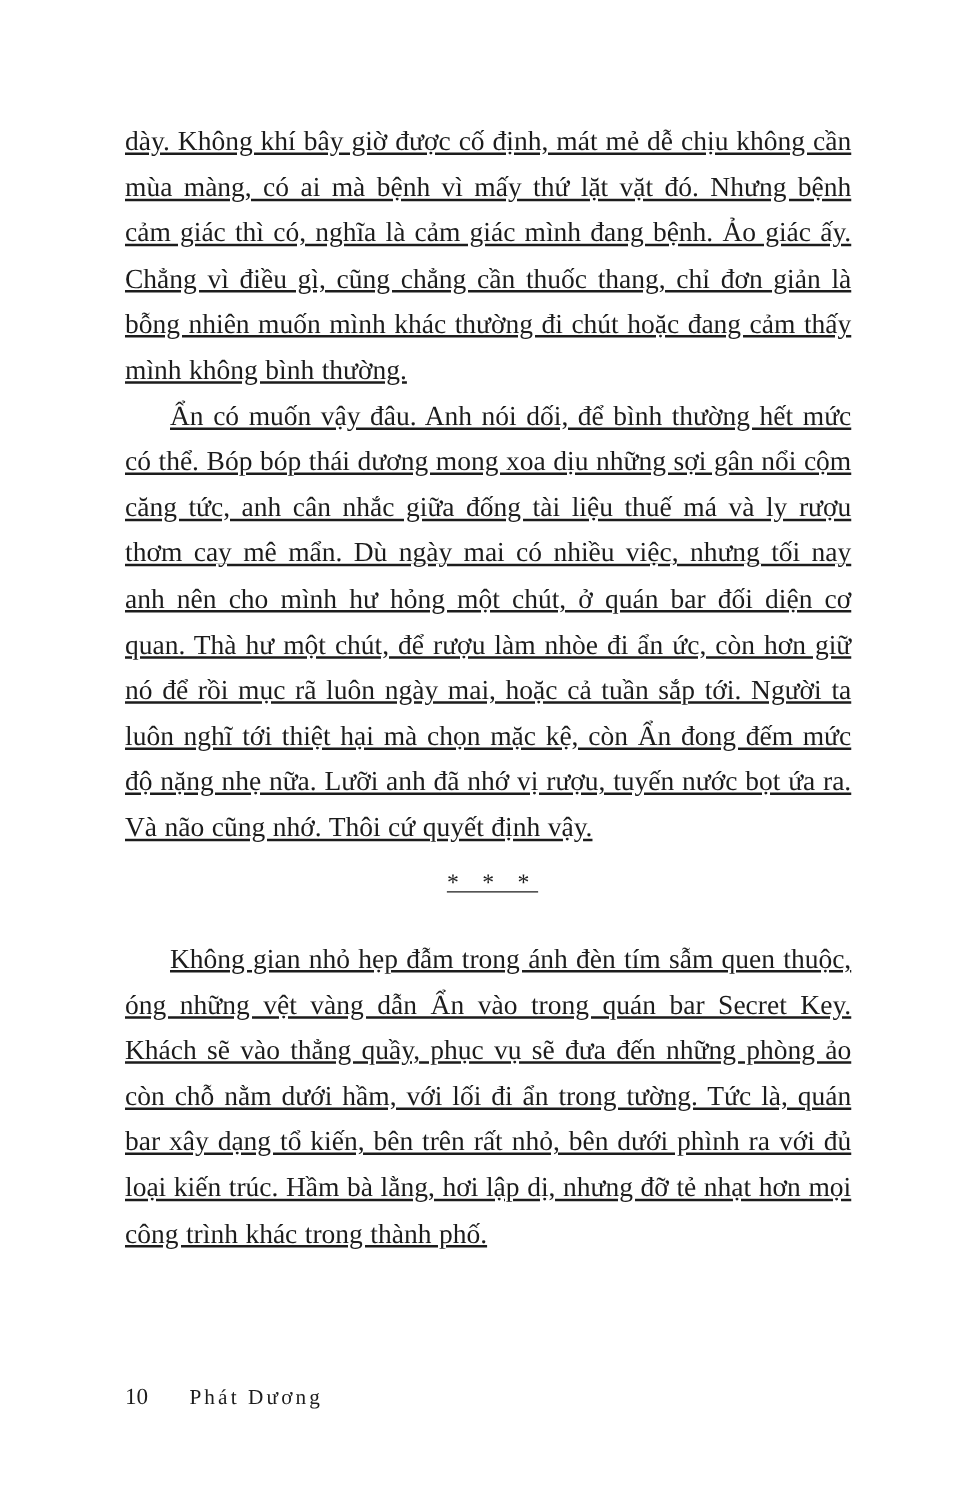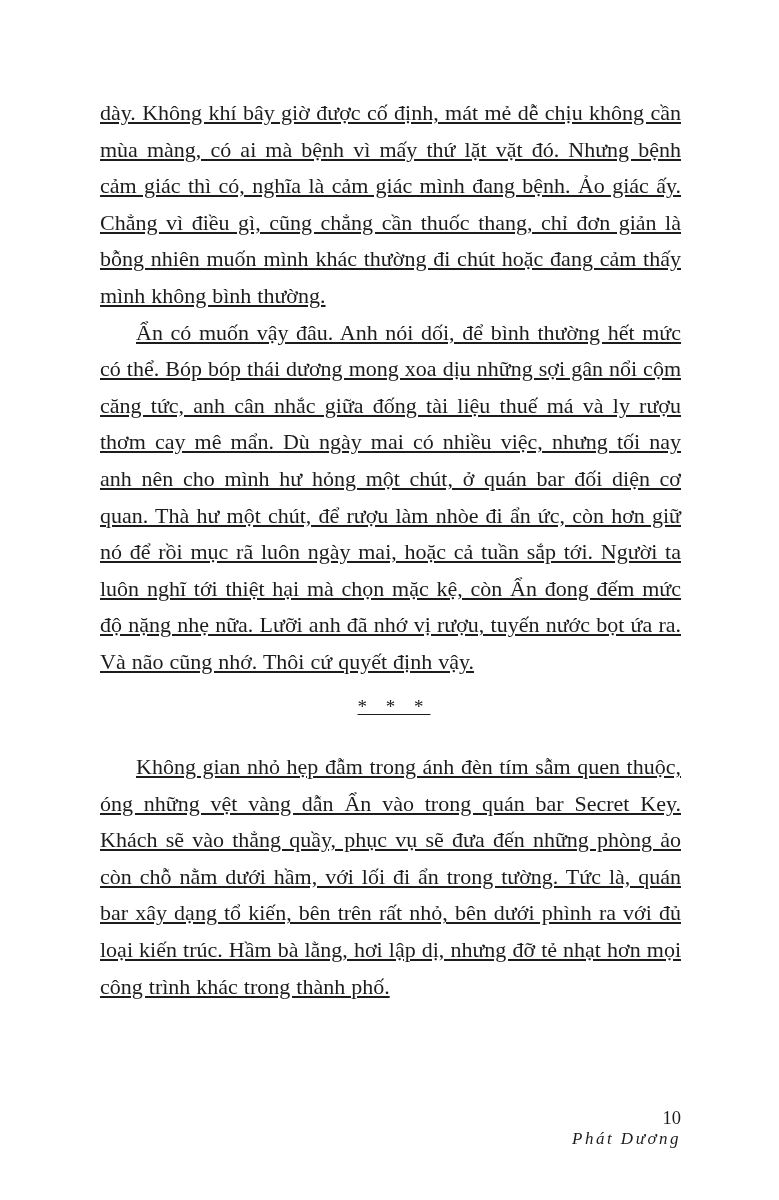--- a/index.html
+++ b/index.html
@@ -39,31 +39,29 @@
     text-align: center;
     letter-spacing: 7px;
     text-indent: 7px; 
   }
   .footer {
     position: absolute;
     left: 100px;
     top: 1108px;
     width: 581px;
     display: flex;
-    align-items: flex-end;
-    flex-direction: column;
+    align-items: flex-start;
   }
   .footer .page-number {
     font-size: 18.5px;
     color: #1c1c1c;
   }
   .footer .author {
-    margin-left: 10px;
+    margin-left: 33px;
     font-size: 17px;
-    font-style: italic;
     letter-spacing: 2.5px;
     color: #1c1c1c;
   }
 </style>
 </head>
 <body>
 
 <div class="page">
   <p class="para">dày. Không khí bây giờ được cố định, mát mẻ dễ chịu không cần mùa màng, có ai mà bệnh vì mấy thứ lặt vặt đó. Nhưng bệnh cảm giác thì có, nghĩa là cảm giác mình đang bệnh. Ảo giác ấy. Chẳng vì điều gì, cũng chẳng cần thuốc thang, chỉ đơn giản là bỗng nhiên muốn mình khác thường đi chút hoặc đang cảm thấy mình không bình thường.</p>
   <p class="para indented">Ẩn có muốn vậy đâu. Anh nói dối, để bình thường hết mức có thể. Bóp bóp thái dương mong xoa dịu những sợi gân nổi cộm căng tức, anh cân nhắc giữa đống tài liệu thuế má và ly rượu thơm cay mê mẩn. Dù ngày mai có nhiều việc, nhưng tối nay anh nên cho mình hư hỏng một chút, ở quán bar đối diện cơ quan. Thà hư một chút, để rượu làm nhòe đi ẩn ức, còn hơn giữ nó để rồi mục rã luôn ngày mai, hoặc cả tuần sắp tới. Người ta luôn nghĩ tới thiệt hại mà chọn mặc kệ, còn Ẩn đong đếm mức độ nặng nhẹ nữa. Lưỡi anh đã nhớ vị rượu, tuyến nước bọt ứa ra. Và não cũng nhớ. Thôi cứ quyết định vậy.</p>

